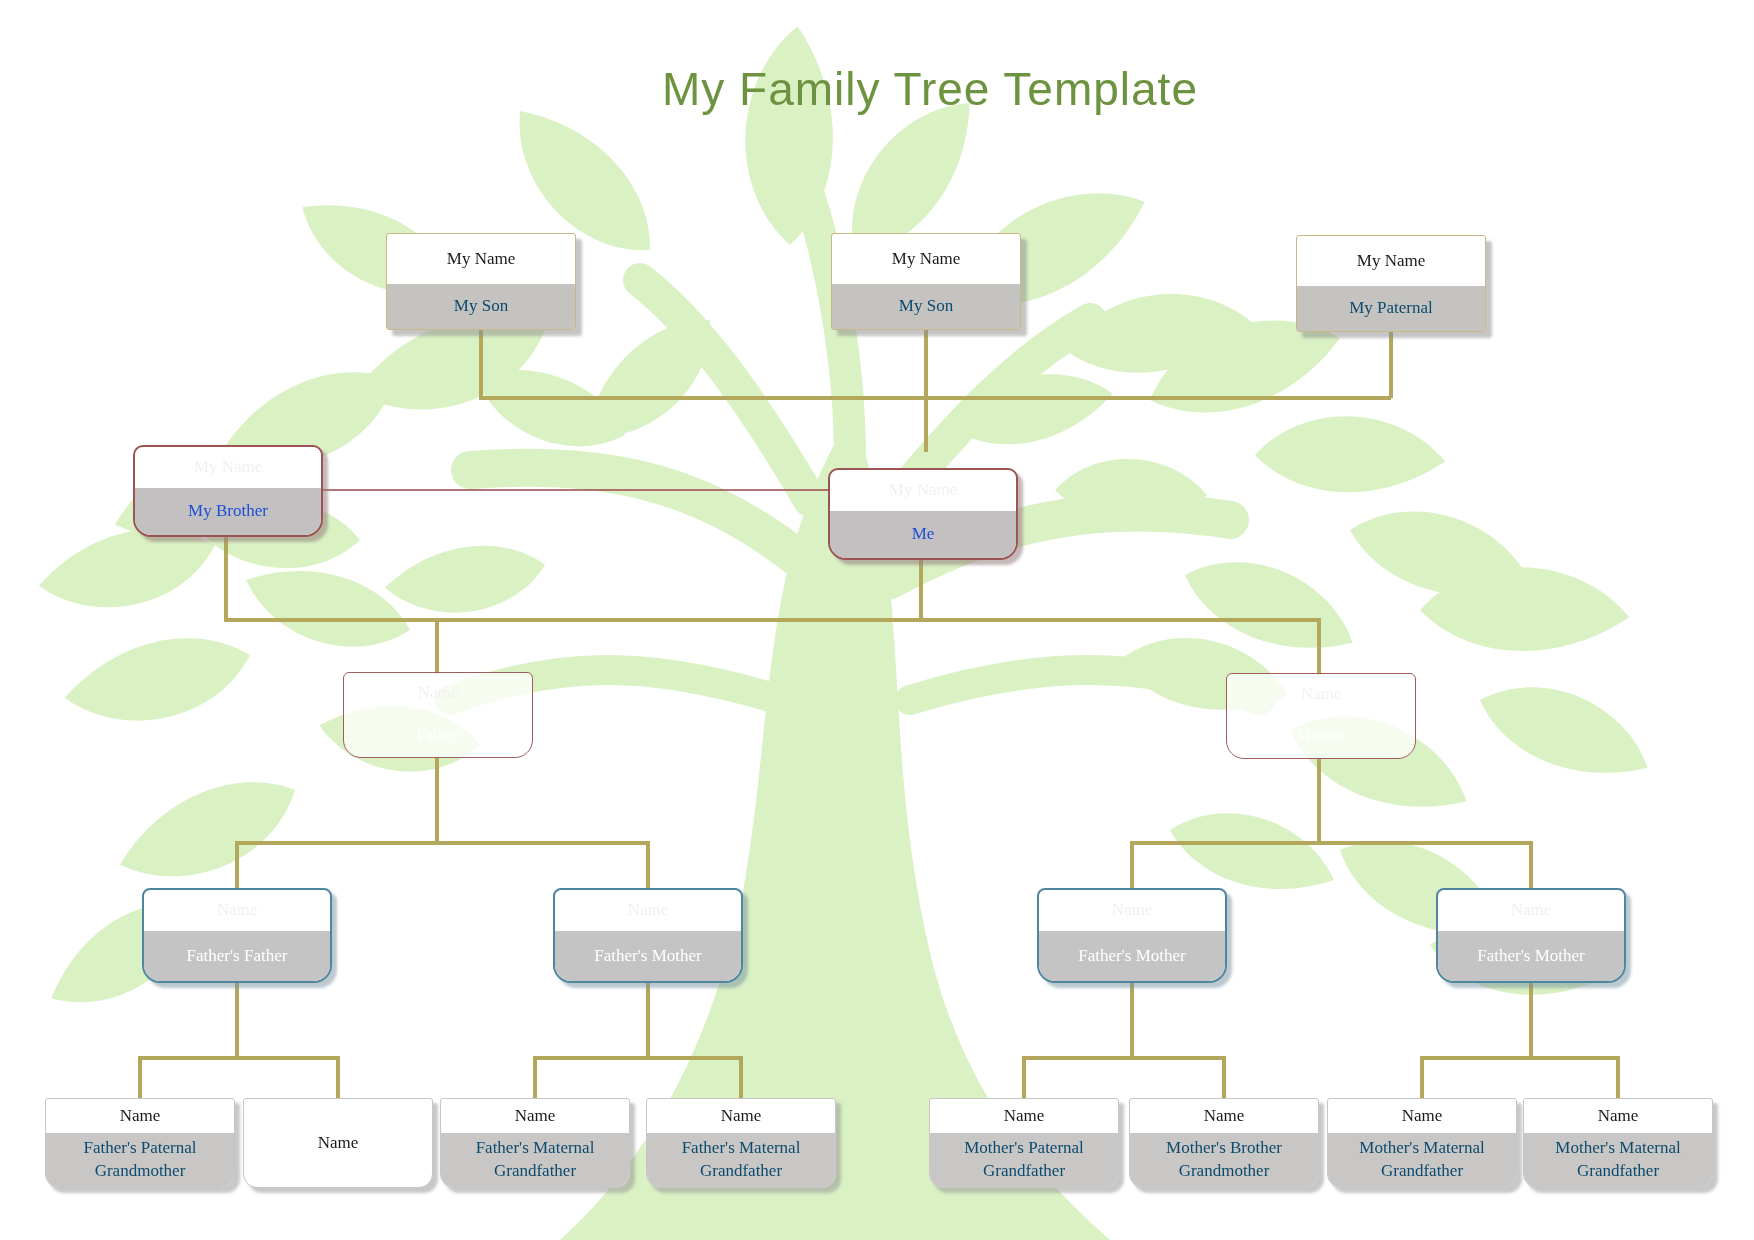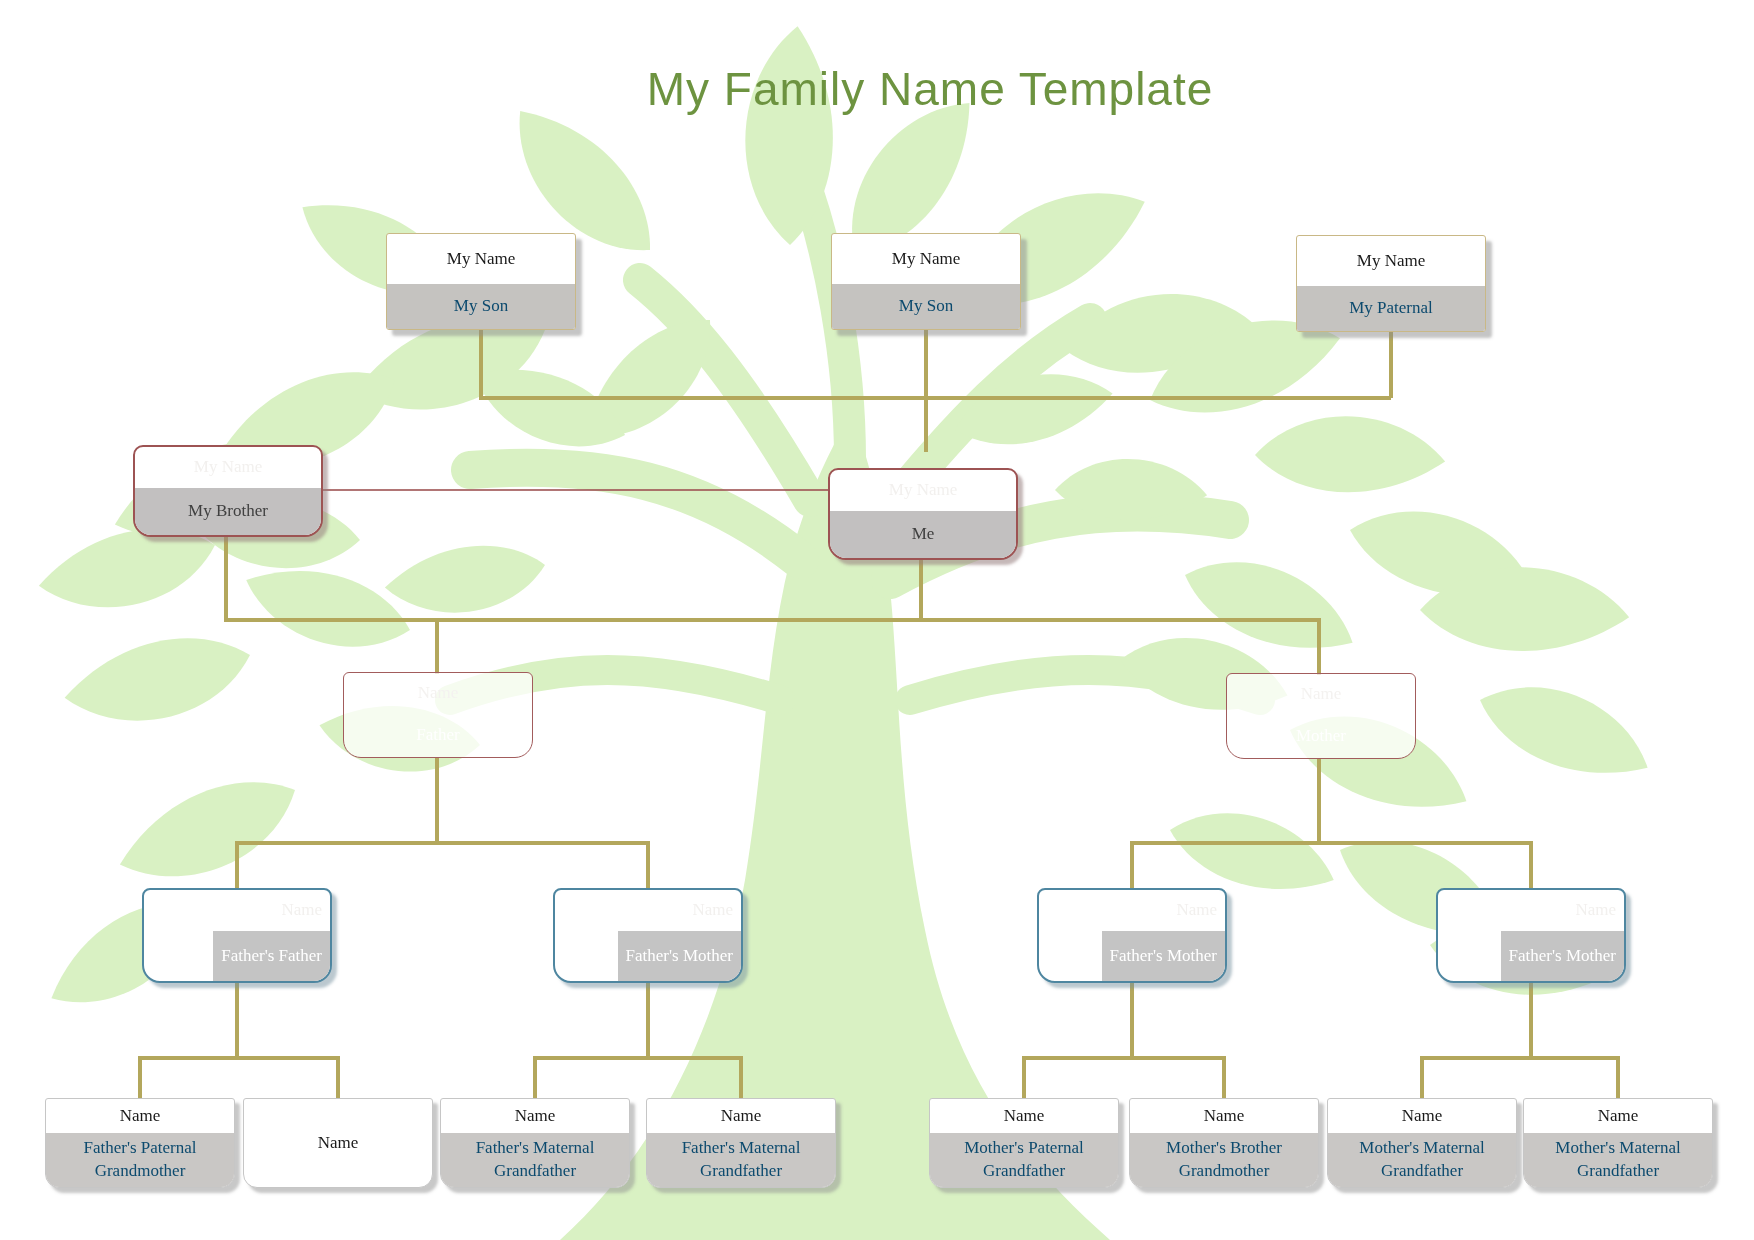--- a/index.html
+++ b/index.html
@@ -25,27 +25,27 @@
           text-align:center;font-size:17px;line-height:1.35;padding:0 8px;}
   .nm{flex:1 1 auto;color:#1a1a1a;}
   .bd{background:var(--band-gray);color:#0c4a6e;}
   
   .a{height:97px;border:1px solid var(--tan);border-radius:3px;
      box-shadow:6px 6px 3px rgba(140,140,140,.5);}
   .a .bd{height:45px;background:#c5c3c0;}
   .b{height:92px;border:2px solid var(--maroon);border-radius:10px 10px 18px 18px;
      box-shadow:5px 5px 3px rgba(150,125,125,.55);}
   .b .nm{color:#f2f0ee;}
-  .b .bd{height:47px;background:#c2c0c0;color:#404040;}
+  .b .bd{height:47px;background:#c2c0c0;color:#1d4ed8;}
   .c{height:86px;border:1.5px solid #a25c5c;border-radius:6px 6px 18px 18px;
      background:rgba(255,255,255,.75);}
   .c .nm{color:#f4f2f0;}
   .c .bd{height:43px;background:transparent;color:rgba(255,255,255,.95);}
   .d{height:95px;border:2px solid var(--blue);border-radius:8px 8px 18px 18px;
-     box-shadow:5px 5px 3px rgba(120,145,160,.5);align-items:flex-end;}
+     box-shadow:5px 5px 3px rgba(120,145,160,.5);}
   .d .nm{color:#f2f0ee;}
   .d .bd{height:50px;background:#c4c4c4;color:#ffffff;}
   .e{height:90px;border:1px solid #c6c6c6;border-radius:3px 3px 14px 14px;
      box-shadow:5px 5px 3px rgba(145,145,145,.5);}
   .e .nm{height:36px;}
   .e .bd{height:54px;background:#c9c7c5;}
 </style>
 </head>
 <body>
 
@@ -94,21 +94,21 @@
       <use href="#lf" transform="translate(1170 830) rotate(20) scale(0.9)"></use>
       <use href="#lf" transform="translate(1340 850) rotate(30) scale(0.95)"></use>
       <use href="#lf" transform="translate(195 905) rotate(150) scale(0.9)"></use>
       <use href="#lf" transform="translate(1430 945) rotate(15) scale(0.9)"></use>
       <use href="#lf" transform="translate(955 430) rotate(-10) scale(0.85)"></use>
       <use href="#lf" transform="translate(625 435) rotate(-155) scale(0.85)"></use>
       <use href="#lf" transform="translate(1055 490) rotate(5) scale(0.8)"></use>
     </g>
   </svg>
 
-  <div class="title">My Family Name Template</div>
+  <div class="title">My Family Tree Template</div>
 
   <div class="cv" style="left:479px;top:330px;height:70px"></div>
   <div class="cv" style="left:924px;top:330px;height:122px"></div>
   <div class="cv" style="left:1389px;top:332px;height:66px"></div>
   <div class="ch" style="left:479px;top:396px;width:912px"></div>
 
   <div class="cm" style="left:323px;top:489px;width:505px"></div>
 
   <div class="cv" style="left:224px;top:537px;height:85px"></div>
   <div class="cv" style="left:919px;top:542px;height:80px"></div>

